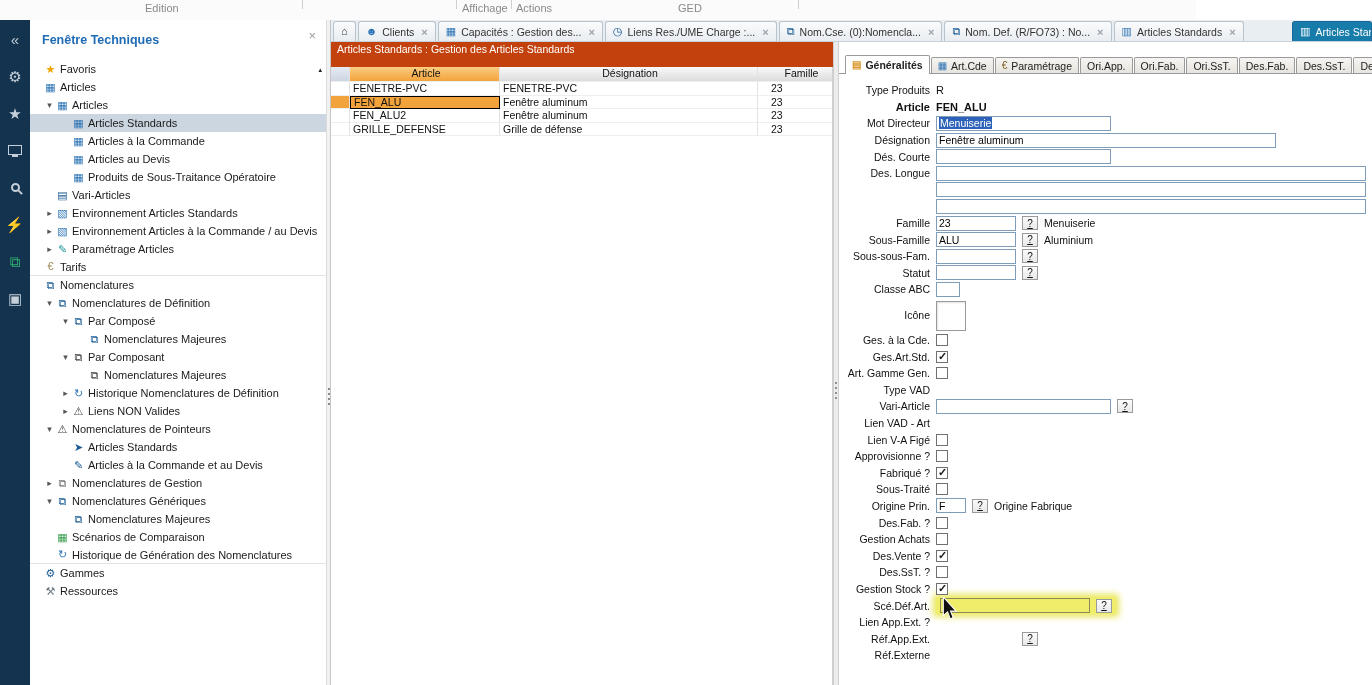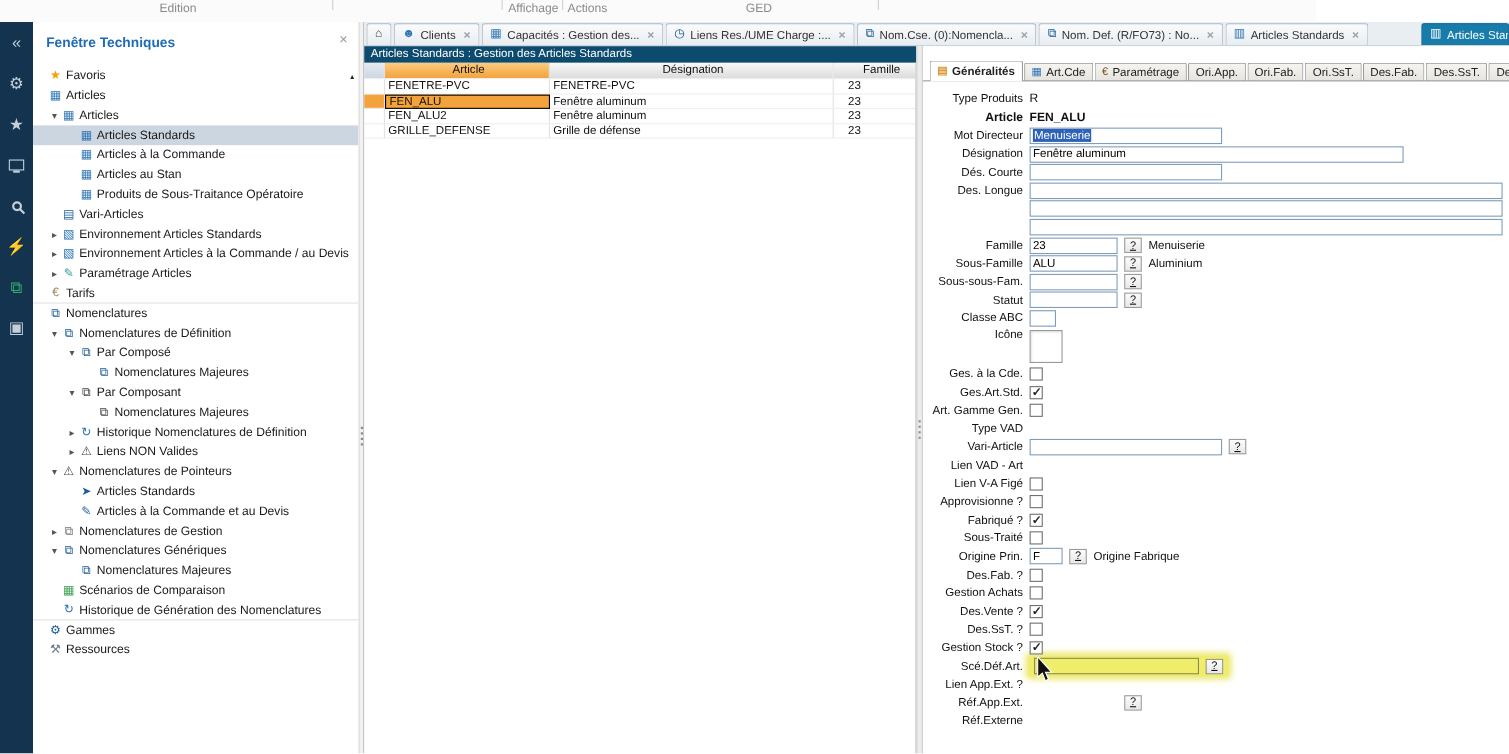--- a/index.html
+++ b/index.html
@@ -43,21 +43,21 @@
 .tab{display:flex;align-items:center;gap:5px;height:20px;padding:0 7px;background:linear-gradient(#fafbfc,#e9edf1);border:1px solid #b9c3cc;border-bottom:none;border-radius:3px 3px 0 0;margin-right:2px;font-size:10.5px;color:#333;white-space:nowrap;flex-shrink:0}
 .tab.home{padding:0 7px}
 .tabic{font-size:11px;line-height:1}
 .tabx{color:#98a2ab;font-size:11px;font-weight:bold;margin-left:2px}
 .tab.active{background:#187cab;border-color:#15689a;color:#fff;margin-left:auto;margin-right:0;max-width:80px;overflow:hidden}
 .tab.active .tabic{color:#fff}
 .content{flex:1;display:flex;min-height:0}
 
 
 .table-panel{width:502px;flex-shrink:0;display:flex;flex-direction:column;background:#fff}
-.caption{height:15px;background:#0c4a6e;color:#fff;font-size:10.5px;line-height:15px;padding-left:6px;flex-shrink:0;white-space:nowrap;overflow:hidden}
+.caption{height:25px;background:#c2410c;color:#fff;font-size:10.5px;line-height:15px;padding-left:6px;flex-shrink:0;white-space:nowrap;overflow:hidden}
 .grid{flex:1;overflow:hidden;border-right:1px solid #cfcfcf}
 .grid-header{display:flex;height:15px}
 .ghead{background:linear-gradient(#f9f9f9,#dcdcdc);border-right:1px solid #b3b3b3;border-bottom:1px solid #9d9d9d;font-size:10.5px;text-align:center;line-height:14px;color:#111;overflow:hidden}
 .ghead.c0{background:linear-gradient(#e6ebf2,#cdd6e2)}
 .ghead.hsel{background:linear-gradient(#fbcc80,#f3a33c)}
 .grow{display:flex;height:13.5px}
 .gcell{border-right:1px solid #e2e2e2;border-bottom:1px solid #eeeeee;font-size:10.5px;line-height:13px;overflow:hidden;white-space:nowrap;color:#111}
 .c0{width:19px;flex-shrink:0}
 .c1{width:150px;flex-shrink:0;padding-left:3px}
 .c2{width:258px;flex-shrink:0;padding-left:3px}
@@ -69,21 +69,21 @@
 
 
 .form-panel{flex:1;background:#fff;display:flex;flex-direction:column;min-width:0}
 .form-tabs{display:flex;align-items:flex-end;height:32px;padding:14px 4px 0 6px;flex-shrink:0;position:relative}
 .form-tabs::after{content:'';position:absolute;left:0;right:0;bottom:0;height:1px;background:#9a9a9a;z-index:1}
 .ftab{display:flex;align-items:center;gap:4px;height:17px;padding:0 6px;background:linear-gradient(#f6f4f1,#e6e3de);border:1px solid #9a9a9a;border-bottom:none;border-radius:2px 2px 0 0;margin-right:1px;font-size:10.5px;color:#222;white-space:nowrap;position:relative;z-index:0}
 .ftab.active{background:#fff;font-weight:bold;height:19px;z-index:2}
 .ftabic{font-size:10px;line-height:1}
 .form-body{flex:1;padding-top:8px;overflow:hidden}
 .frow{display:flex;align-items:center;height:16.6px}
-.frow.tall{height:34px;align-items:flex-start}
+.frow.tall{height:34px;align-items:center}
 .flabel{width:97px;flex-shrink:0;text-align:right;padding-right:6px;font-size:10.5px;color:#111;white-space:nowrap}
 .flabel.b{font-weight:bold;font-size:11px}
 .fctrl{display:flex;align-items:center;gap:6px;min-width:0}
 .sval{font-size:11px;color:#111}
 .sval.b{font-weight:bold}
 .tinput{height:15px;border:1px solid #7f9db9;background:#fff;display:flex;align-items:center;padding:0 2px;font-size:10.5px;position:relative;flex-shrink:0;overflow:hidden}
 .tval{white-space:nowrap}
 .tval.tsel{background:#2e62b8;color:#fff;padding:0 1px}
 .qbtn{width:16px;height:14px;border:1px solid #9a9a9a;background:linear-gradient(#fcfcfc,#e8e8e8);font-size:10px;display:flex;align-items:center;justify-content:center;text-decoration:underline;color:#111;flex-shrink:0}
 .suffix{font-size:10.5px;color:#111;white-space:nowrap}
@@ -162,21 +162,21 @@
       <div class="titem selected" style="padding-left: 42px;">
         <span class="tico" style="color: rgb(45, 116, 181);">▦</span>
         <span class="tlabel">Articles Standards</span>
       </div>
       <div class="titem" style="padding-left: 42px;">
         <span class="tico" style="color: rgb(45, 116, 181);">▦</span>
         <span class="tlabel">Articles à la Commande</span>
       </div>
       <div class="titem" style="padding-left: 42px;">
         <span class="tico" style="color: rgb(45, 116, 181);">▦</span>
-        <span class="tlabel">Articles au Stan</span>
+        <span class="tlabel">Articles au Devis</span>
       </div>
       <div class="titem" style="padding-left: 42px;">
         <span class="tico" style="color: rgb(45, 116, 181);">▦</span>
         <span class="tlabel">Produits de Sous-Traitance Opératoire</span>
       </div>
       <div class="titem" style="padding-left: 26px;">
         <span class="tico" style="color: rgb(29, 93, 150);">▤</span>
         <span class="tlabel">Vari-Articles</span>
       </div>
       <div class="titem" style="padding-left: 13px;">

